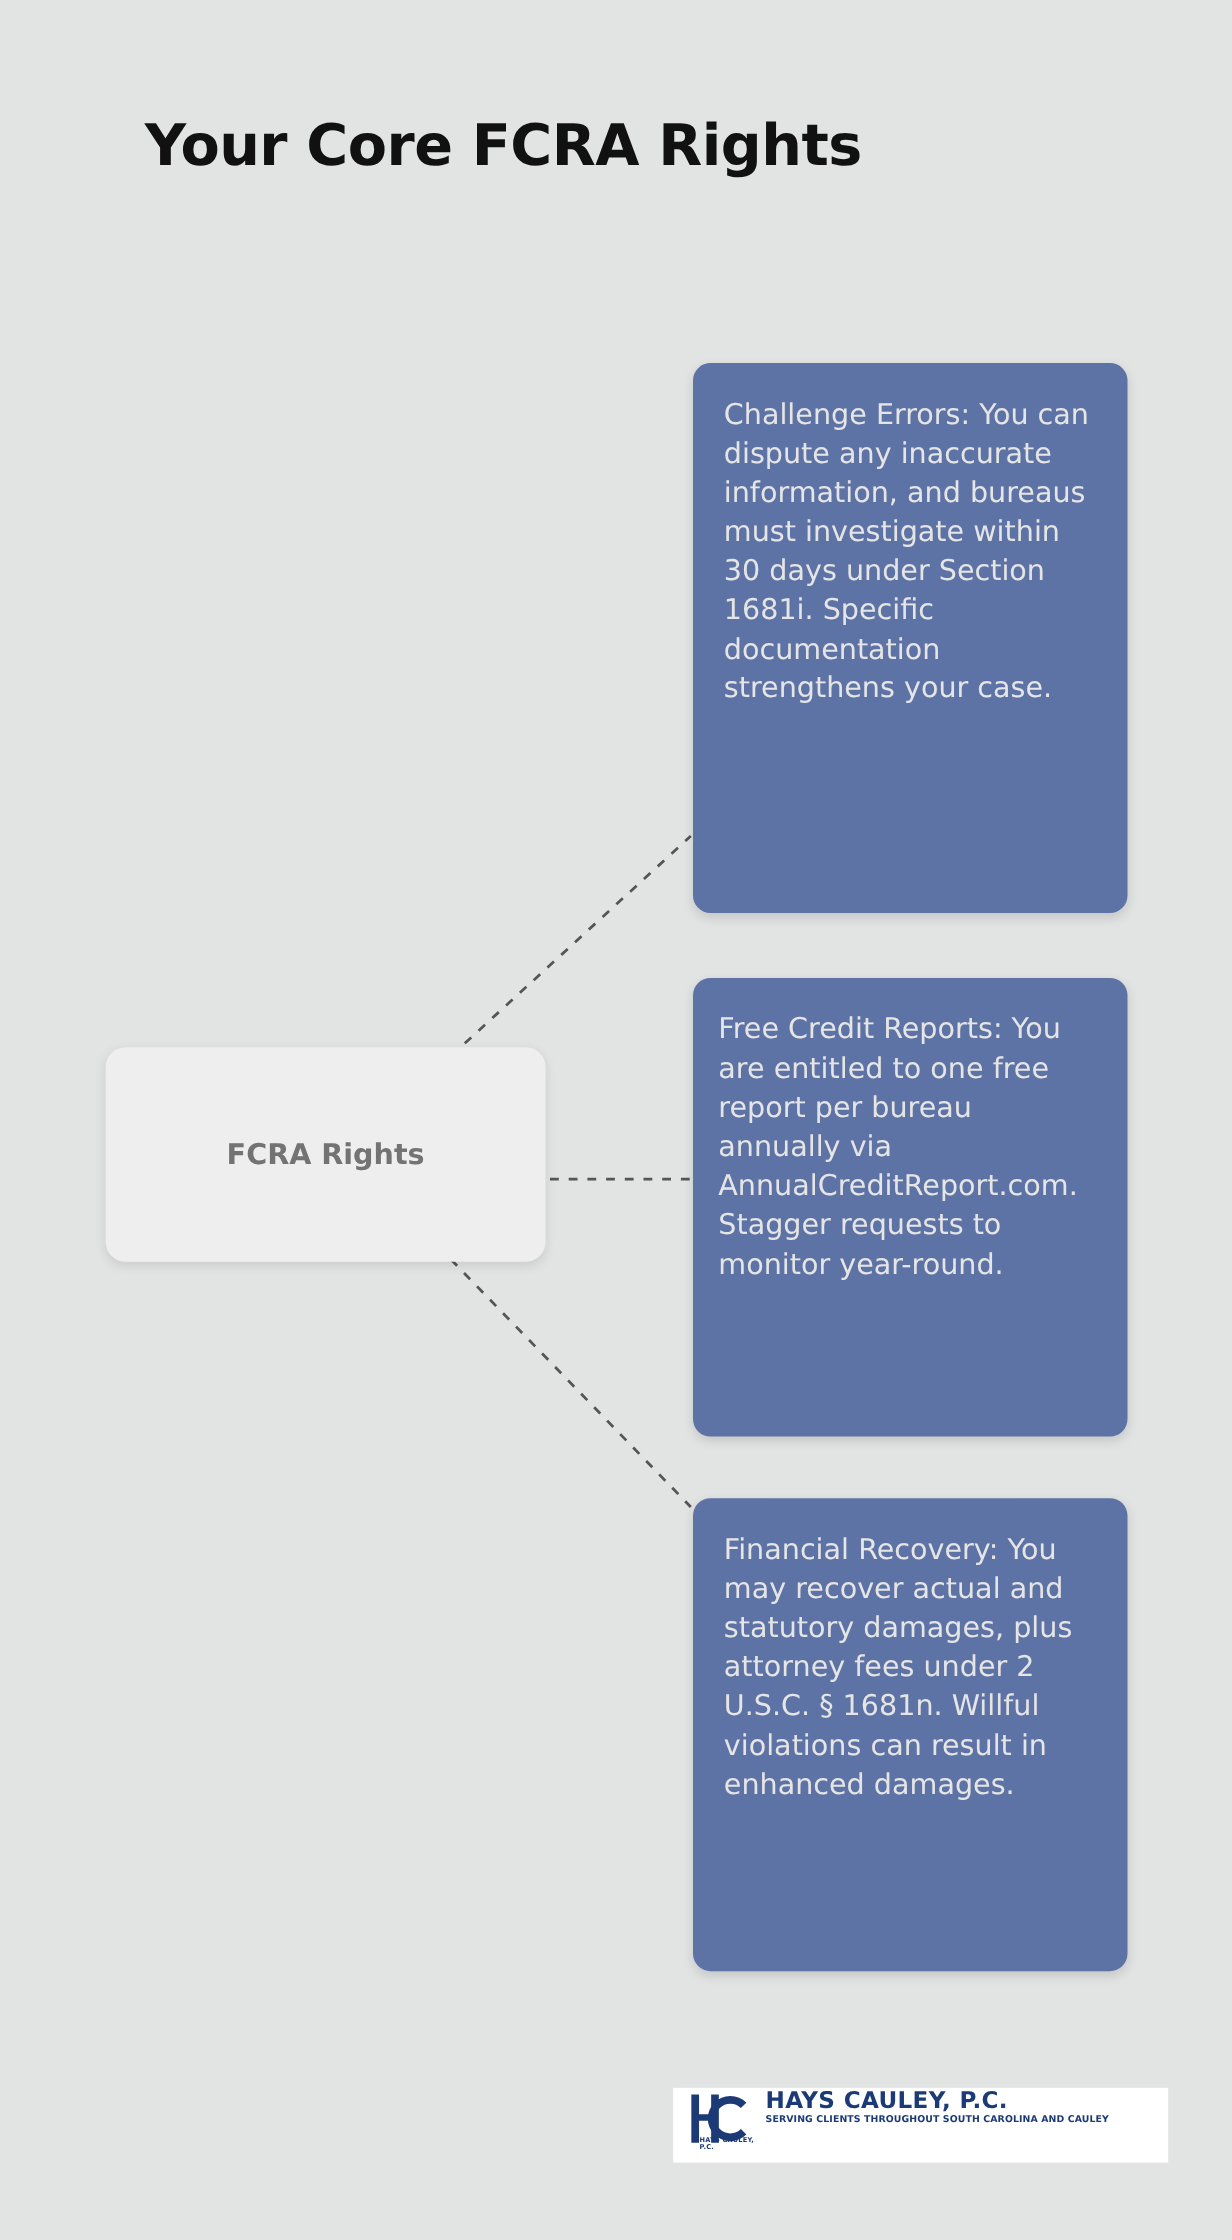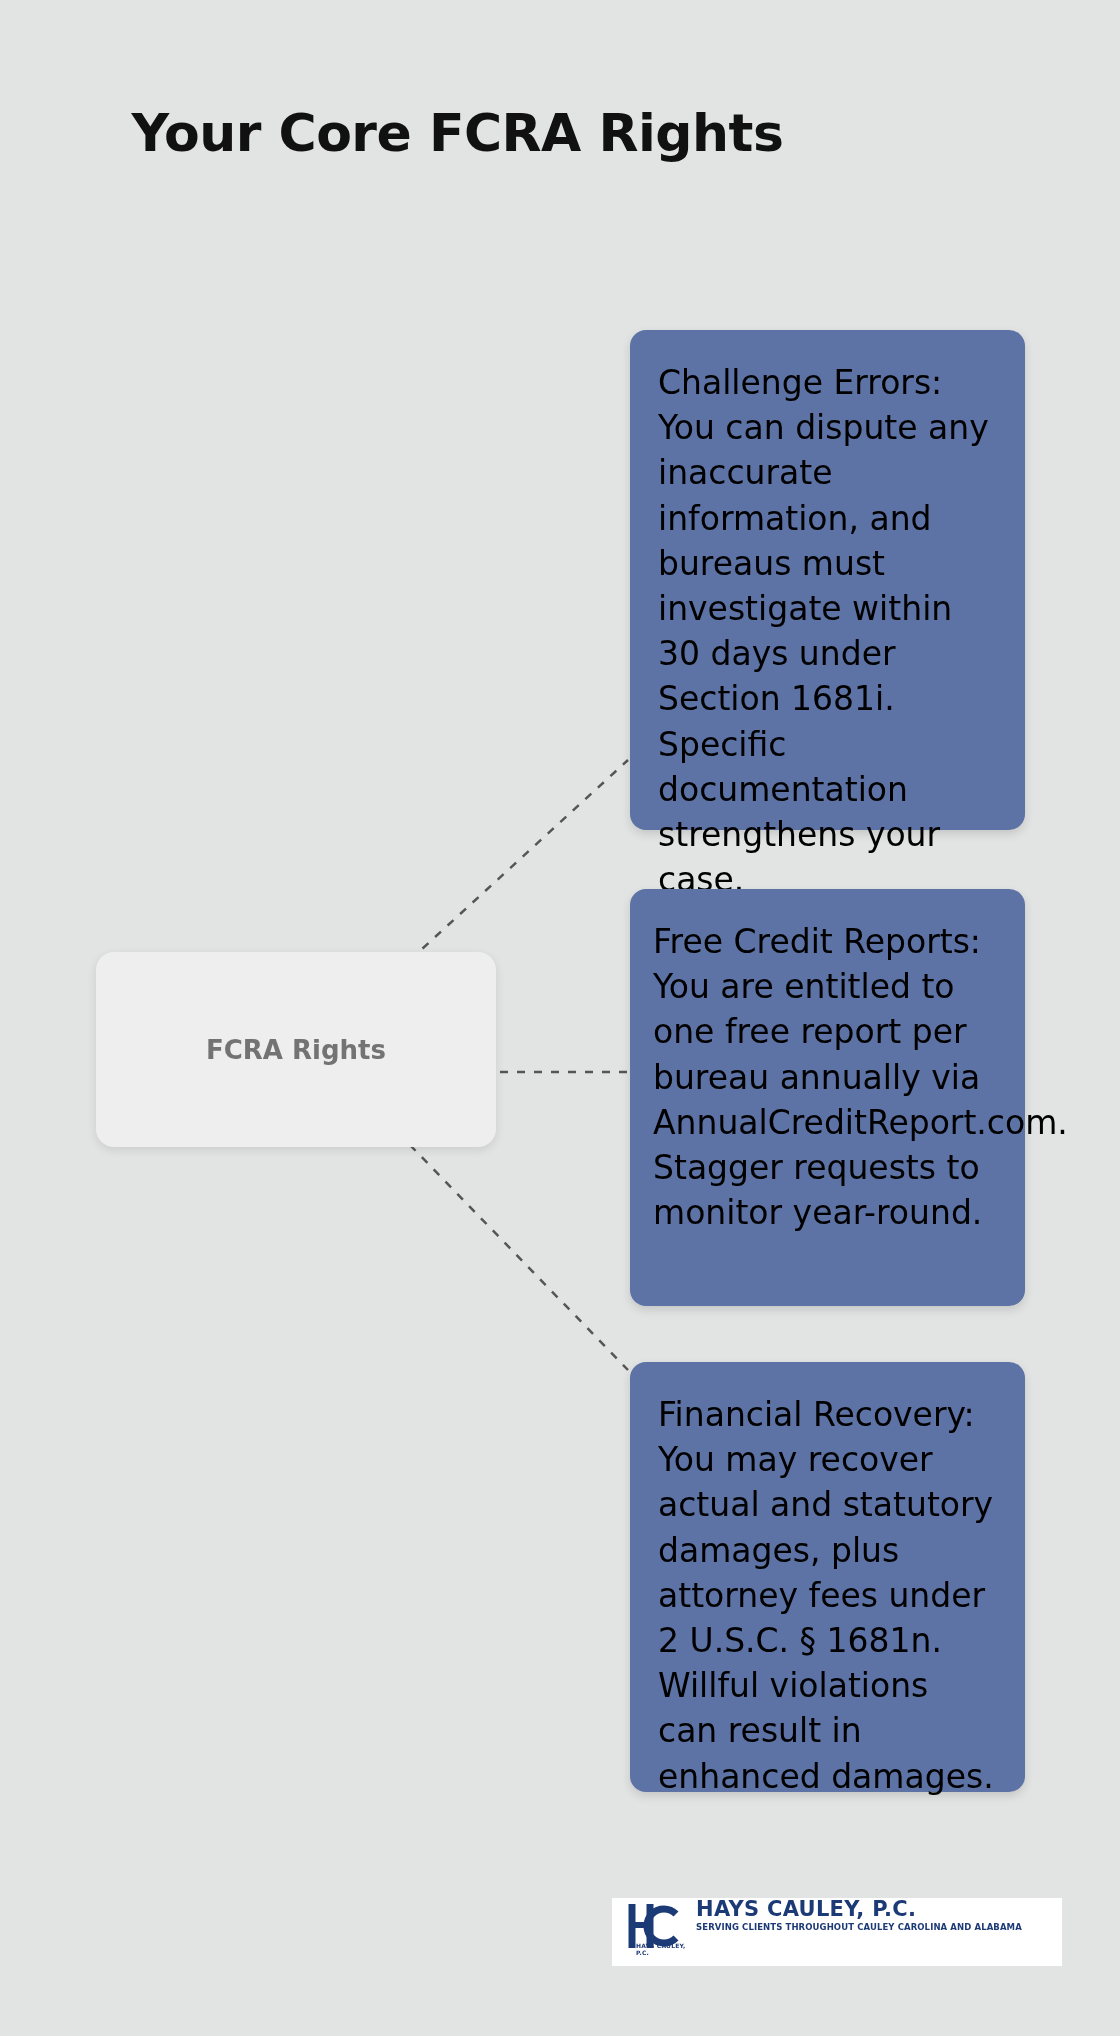--- a/index.html
+++ b/index.html
@@ -63,22 +63,22 @@
     position: absolute;
     left: 630px;
     width: 395px;
     background: #5d72a5;
     border-radius: 16px;
     box-shadow: 0 4px 10px rgba(0,0,0,0.13);
     box-sizing: border-box;
     padding: 30px 28px 28px 28px;
   }
   .branch-text {
-    color: #000000;
-    font-size: 33px;
+    color: #e5e5e5;
+    font-size: 26px;
     line-height: 1.37;
     font-family: "DejaVu Sans", sans-serif;
     white-space: pre-wrap;
   }
   #branch-0 { top: 330px; height: 500px; }
   #branch-1 { top: 889px; height: 417px; padding-left: 23px; }
   #branch-2 { top: 1362px; height: 430px; }
 
   .logo-box {
     position: absolute;
@@ -166,17 +166,17 @@
       <svg width="62" height="56" viewBox="0 0 62 56">
         <path d="M6 6 L6 50" stroke="#1c3a75" stroke-width="7" fill="none"></path>
         <path d="M6 27 L24 27" stroke="#1c3a75" stroke-width="6" fill="none"></path>
         <path d="M24 6 L24 50" stroke="#1c3a75" stroke-width="7" fill="none"></path>
         <path d="M50 16 A17 17 0 1 0 50 40" stroke="#1c3a75" stroke-width="7" fill="none"></path>
       </svg>
       <div class="logo-submark">HAYS CAULEY, P.C.</div>
     </div>
     <div class="logo-text-wrap">
       <div class="logo-name">HAYS CAULEY, P.C.</div>
-      <div class="logo-tagline">SERVING CLIENTS THROUGHOUT CAULEY CAROLINA AND ALABAMA</div>
+      <div class="logo-tagline">SERVING CLIENTS THROUGHOUT SOUTH CAROLINA AND CAULEY</div>
     </div>
   </div>
 
 </div>
 
 </body></html>

